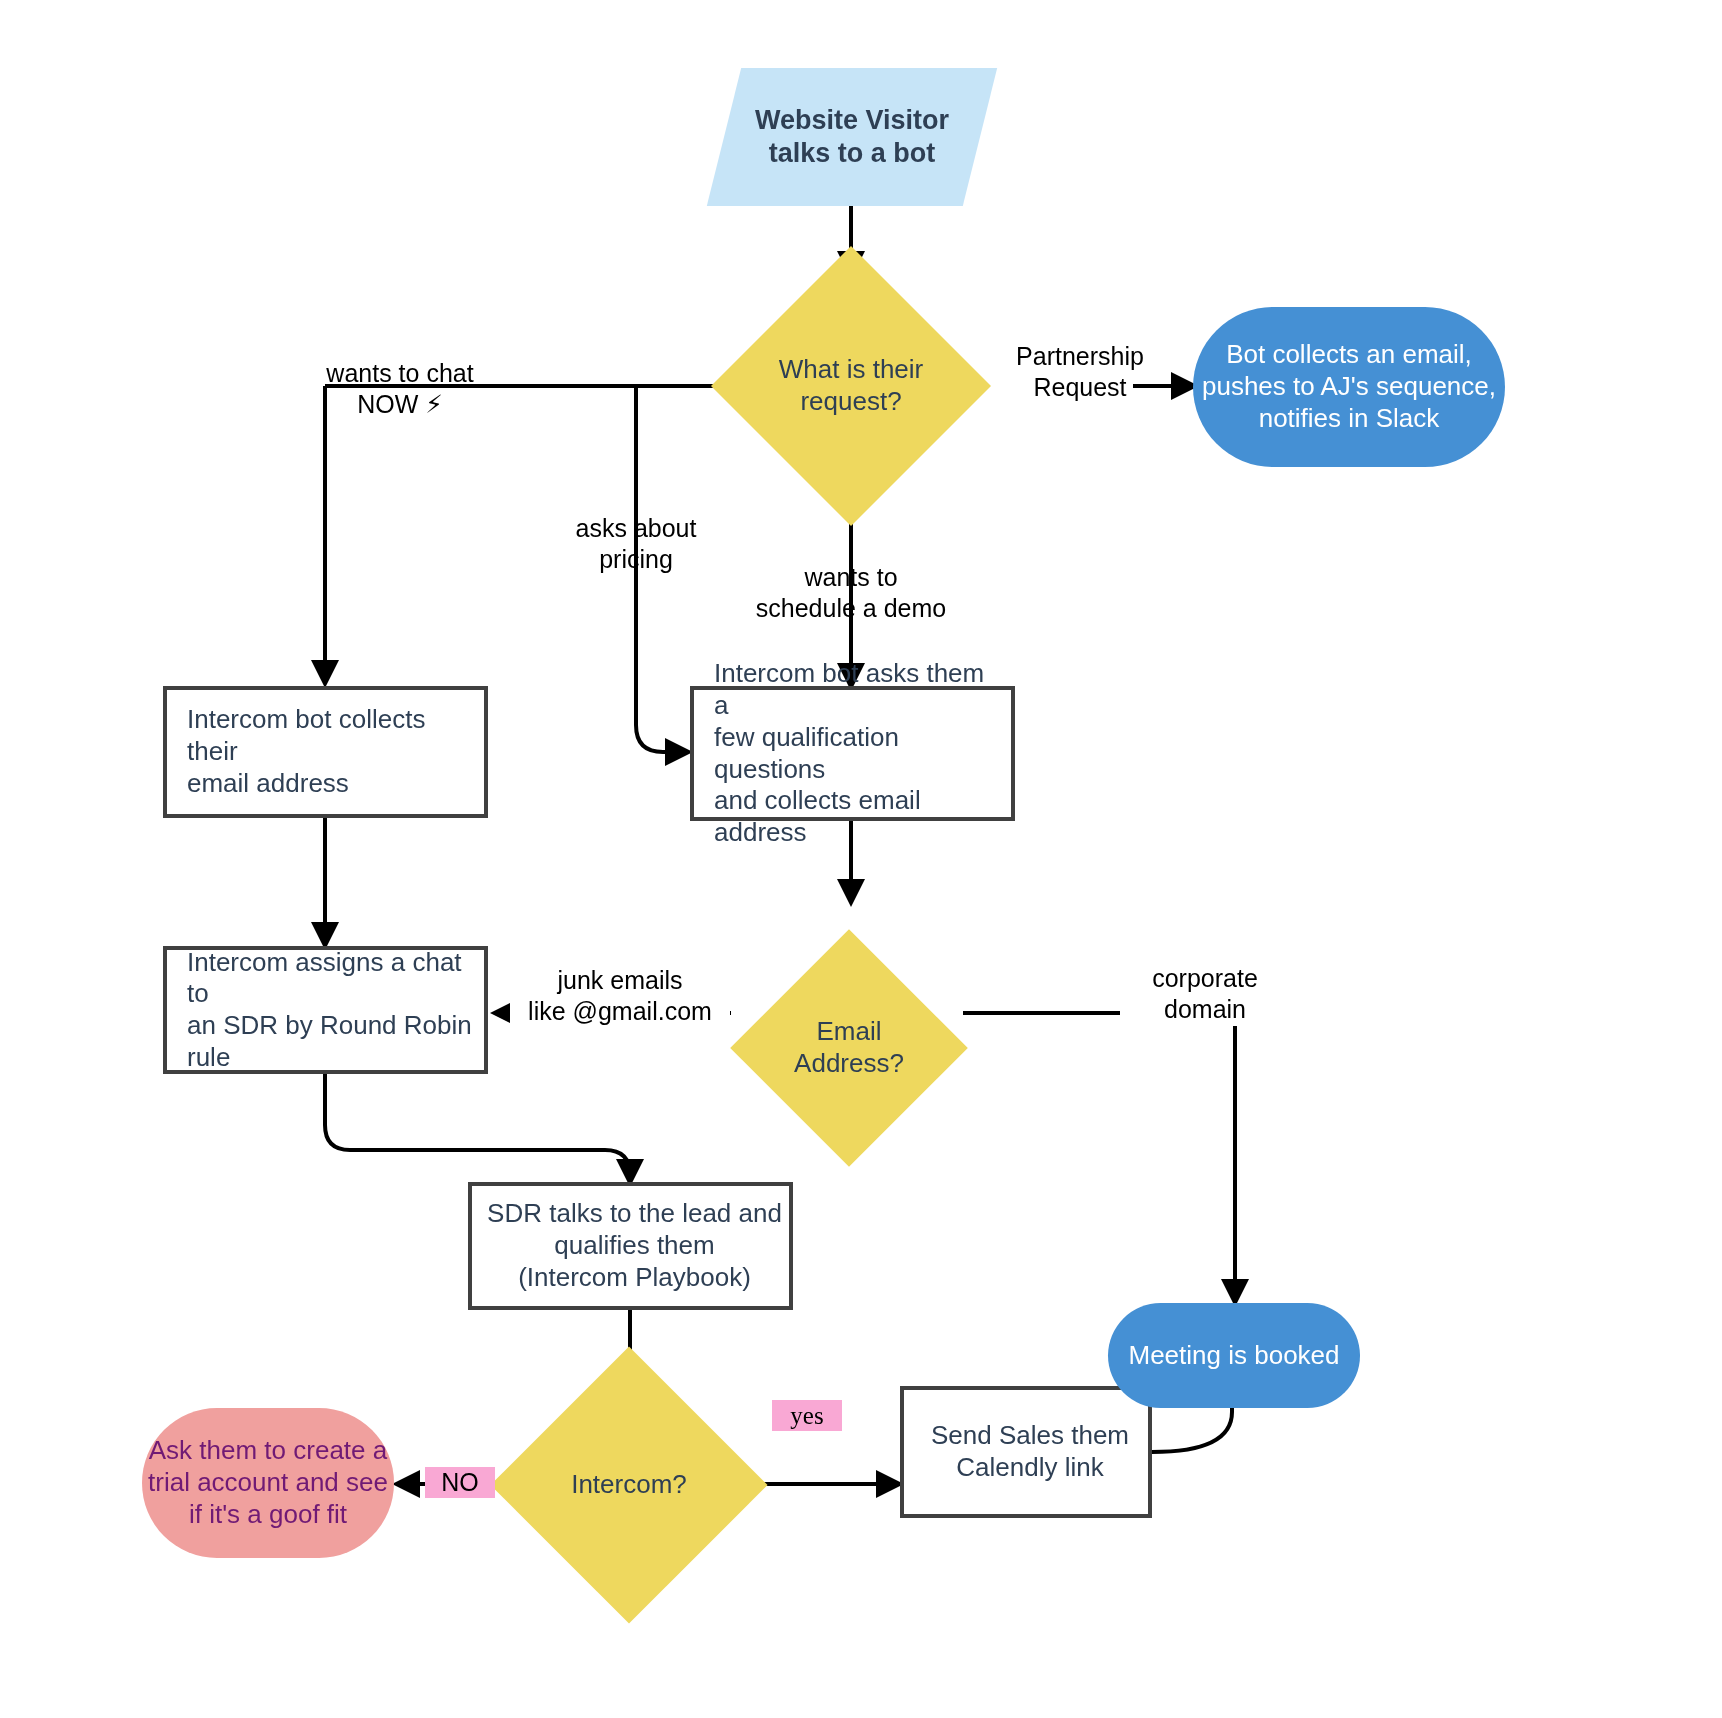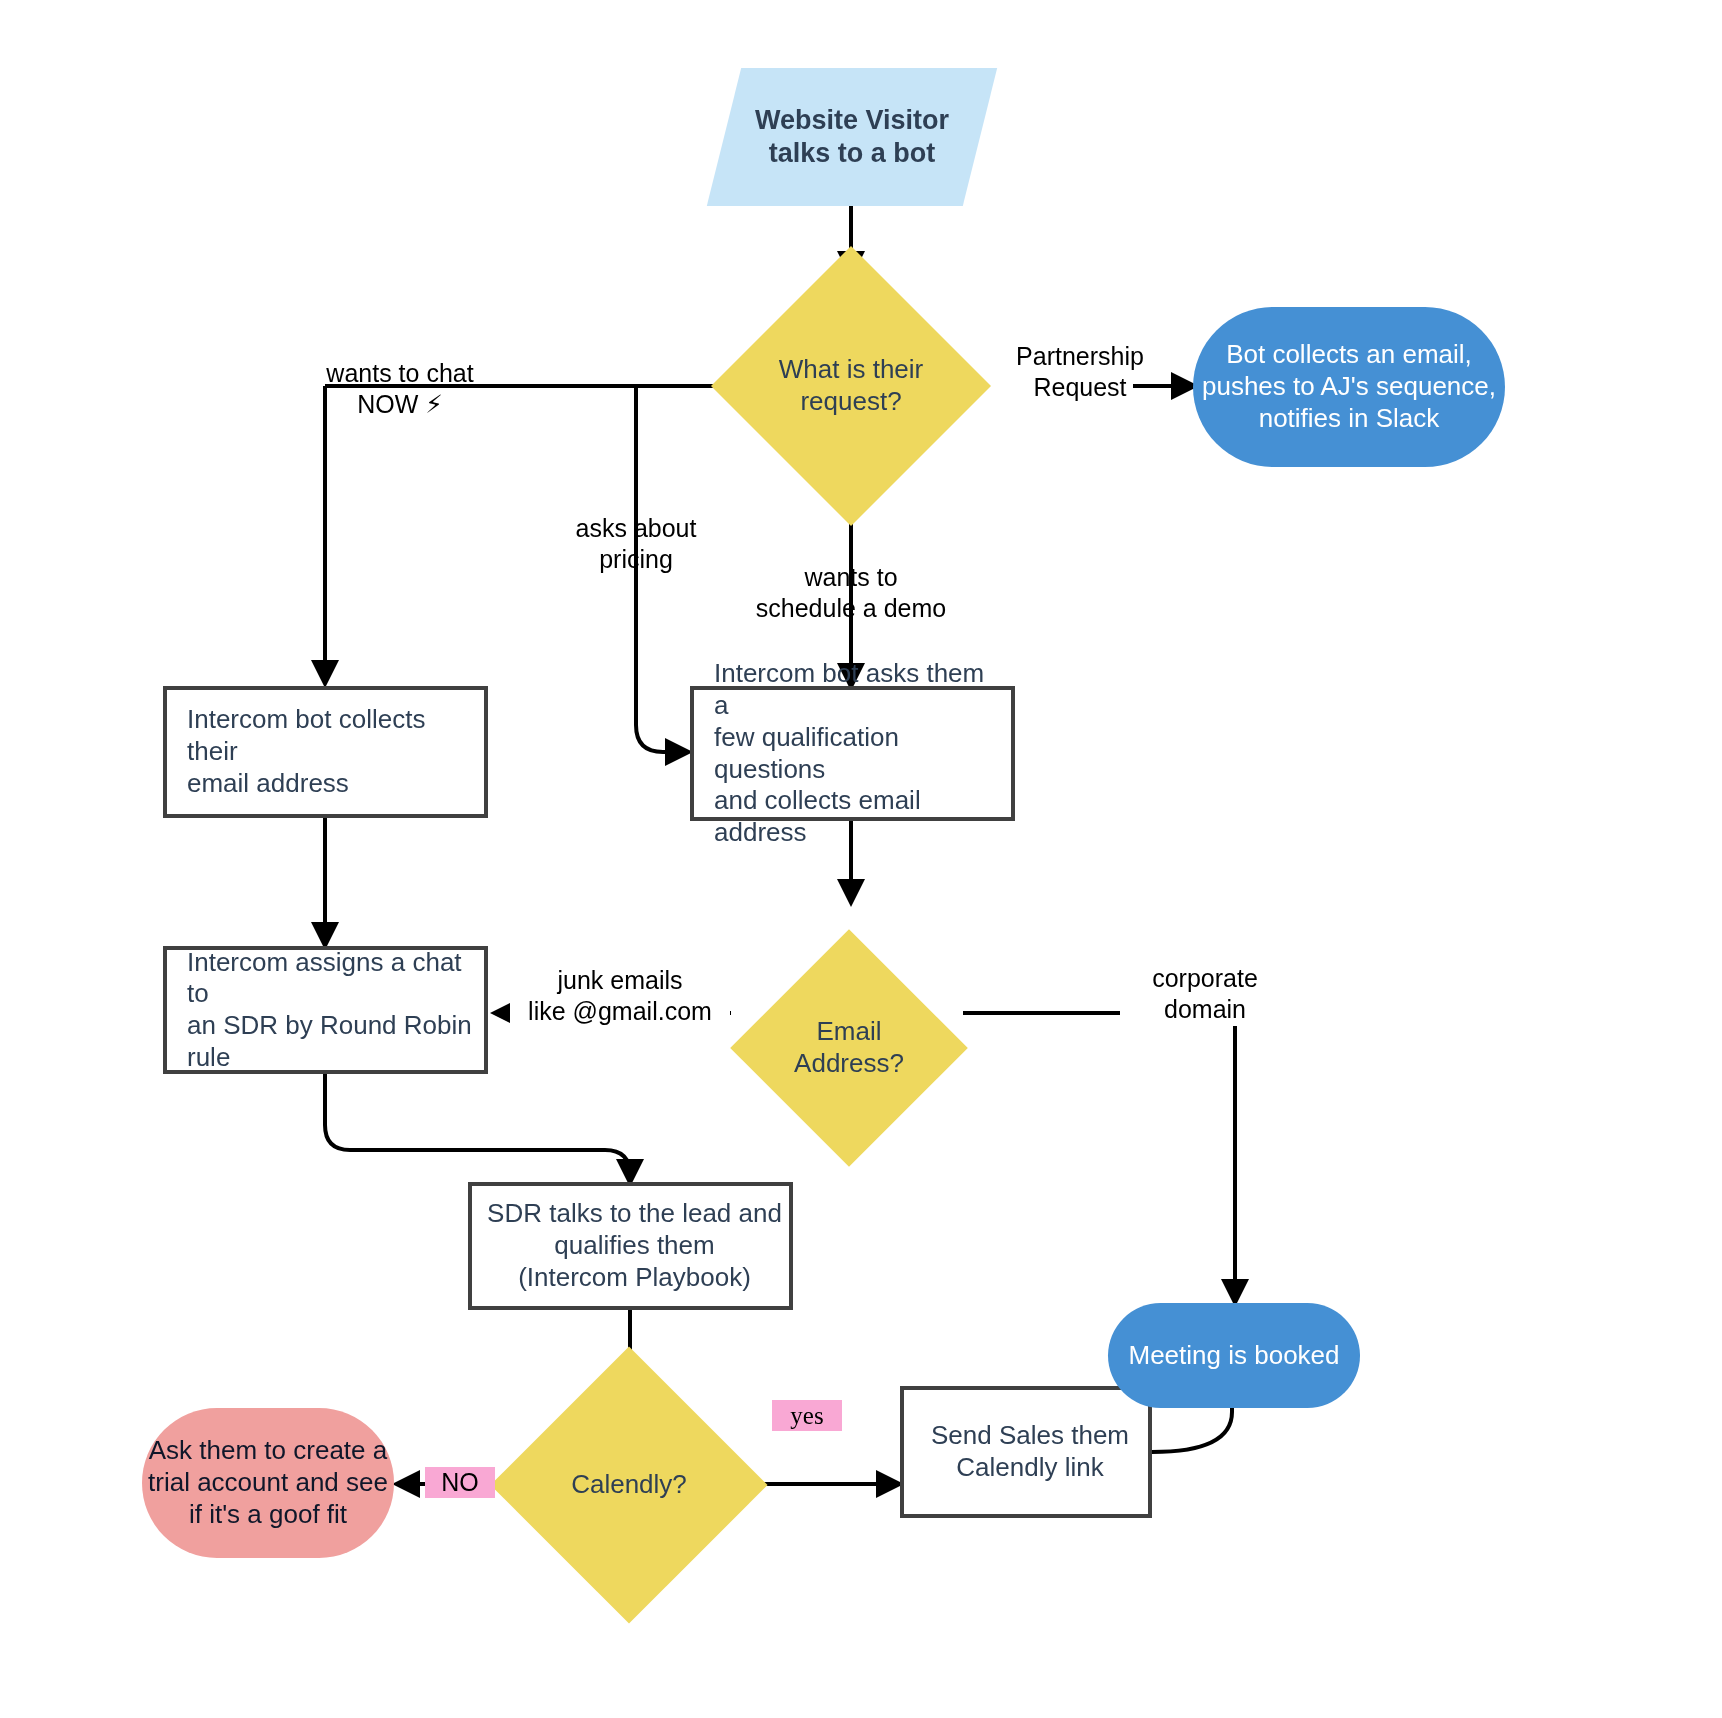--- a/index.html
+++ b/index.html
@@ -83,21 +83,21 @@
   
   .n-oval-blue {
     background: #4590d4;
     color: #ffffff;
     border-radius: 200px;
     font-size: 26px;
   }
   
   .n-oval-pink {
     background: #f0a09e;
-    color: #0f172a;
+    color: #701a75;
     border-radius: 200px;
     font-size: 26px;
   }
 
   
   .elabel {
     position: absolute;
     color: #000000;
     font-size: 25px;
     line-height: 1.25;
@@ -195,21 +195,21 @@
   </div>
 
   <div class="node n-box" style="left:468px; top:1182px; width:325px; height:128px;">
     <span class="txt">SDR talks to the lead and
 qualifies them
 (Intercom Playbook)</span>
   </div>
 
   <div class="node n-diamond" style="left:531px; top:1387px; width:196px; height:196px;">
     <div class="dshape"></div>
-    <span class="txt" style="width:220px;">Calendly?</span>
+    <span class="txt" style="width:220px;">Intercom?</span>
   </div>
 
   <div class="n-oval-pink node" style="left:142px; top:1408px; width:252px; height:150px;">
     <span class="txt">Ask them to create a
 trial account and see
 if it's a goof fit</span>
   </div>
 
   <div class="node n-box" style="left:900px; top:1386px; width:252px; height:132px;">
     <span class="txt">Send Sales them

